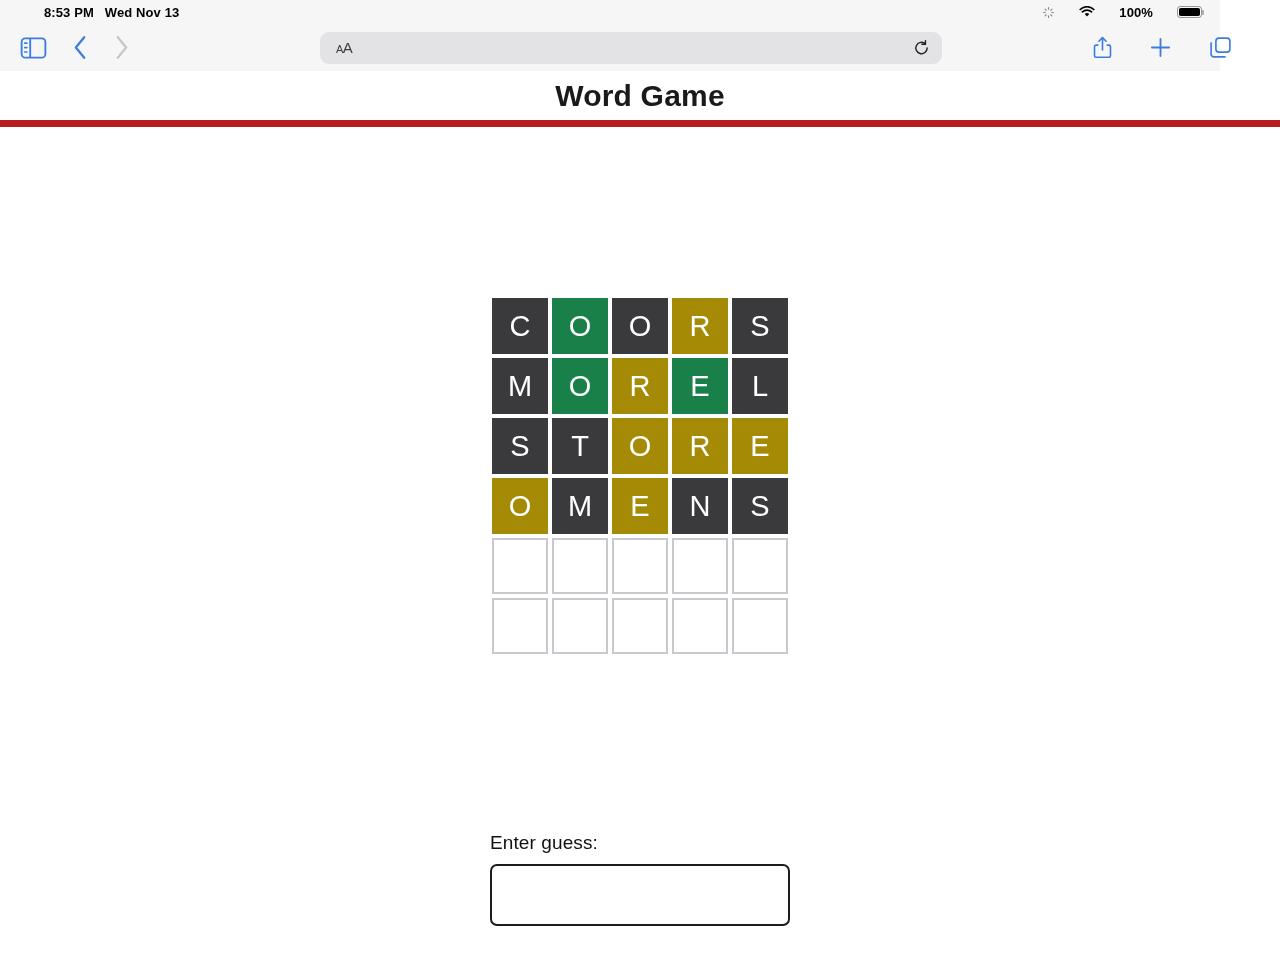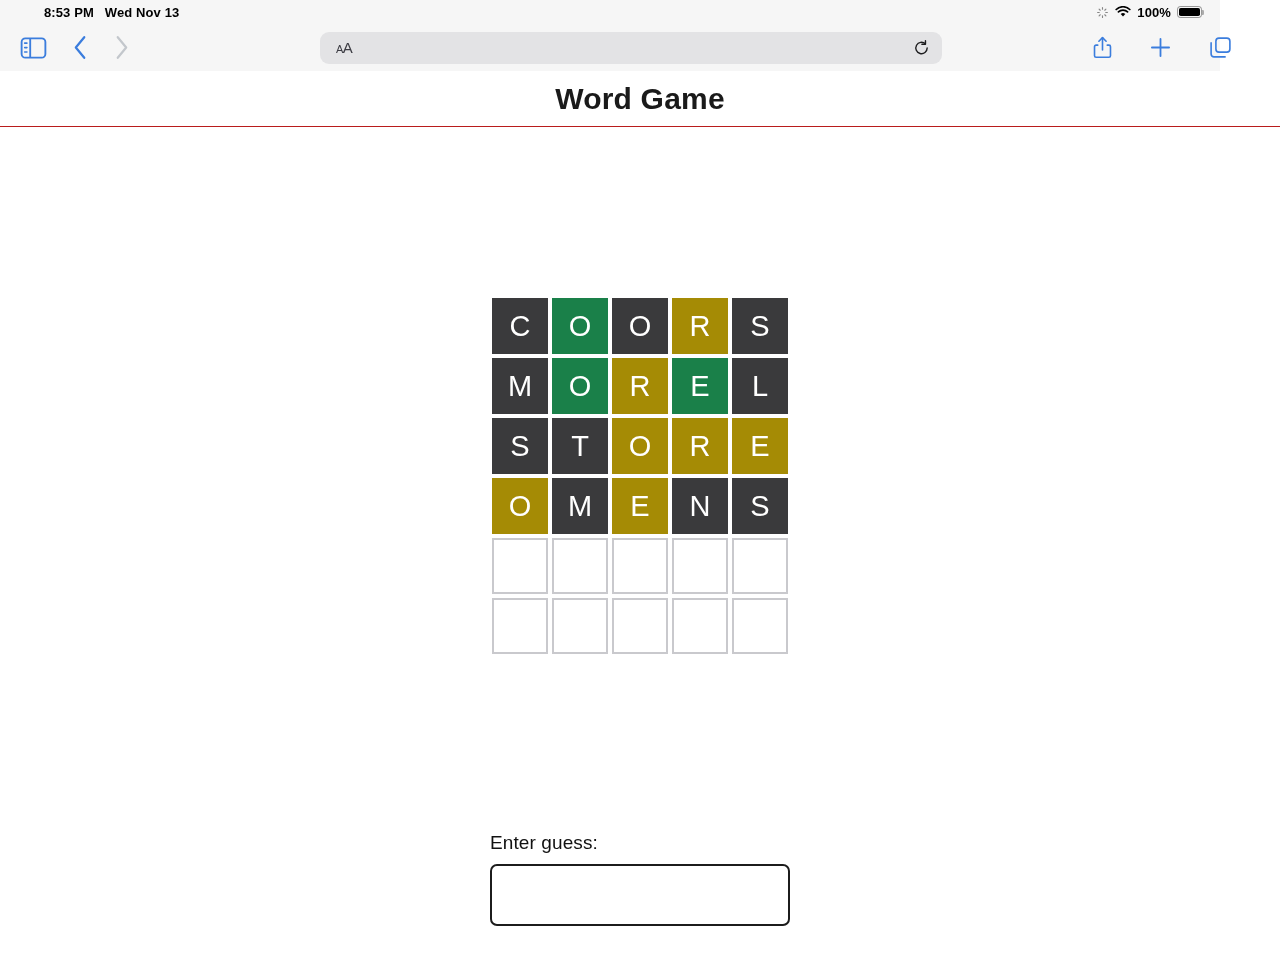--- a/index.html
+++ b/index.html
@@ -37,21 +37,21 @@
 
   .status-left {
     display: flex;
     align-items: center;
     gap: 11px;
   }
 
   .status-right {
     display: flex;
     align-items: center;
-    gap: 6px;
+    gap: 24px;
   }
 
   .status-battery-text { font-size: 13px; font-weight: 600; }
 
   .icon-sync { display: inline-block; width: 13px; height: 13px; opacity: 0.45; }
   .icon-wifi  { display: inline-block; width: 16px; height: 13px; }
 
   .battery {
     width: 25px;
     height: 12px;
@@ -184,21 +184,21 @@
     height: 913px;
     background: #ffffff;
     position: relative;
   }
 
   .page-header {
     height: 56px;
     display: flex;
     align-items: center;
     justify-content: center;
-    border-bottom: 1px solid #b91c1c;
+    border-bottom: 7px solid #b91c1c;
   }
 
   .page-title {
     font-size: 30px;
     font-weight: bold;
     color: #1a1a1a;
     letter-spacing: 0.2px;
   }
 
   .page-body {

